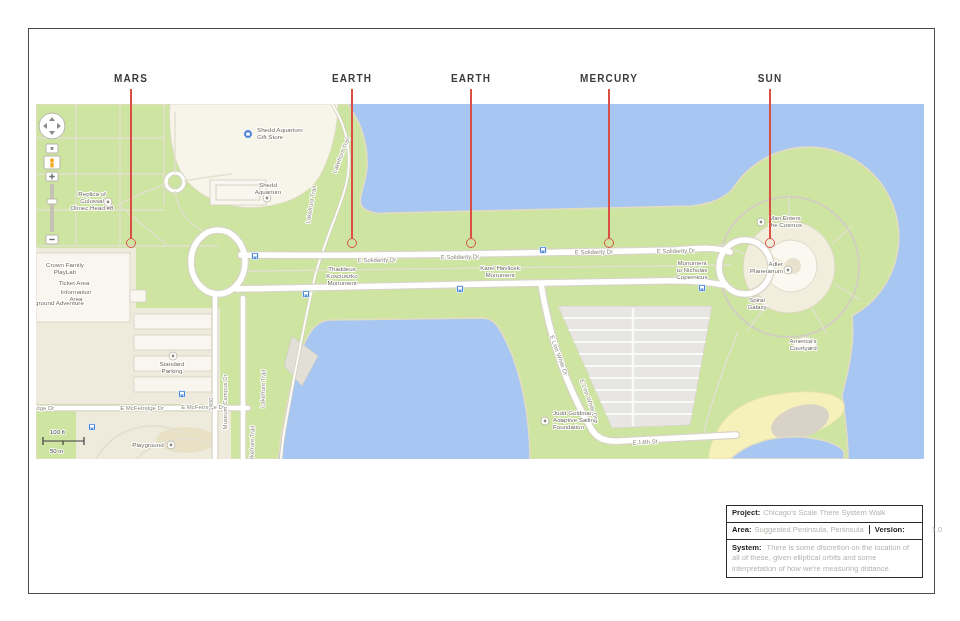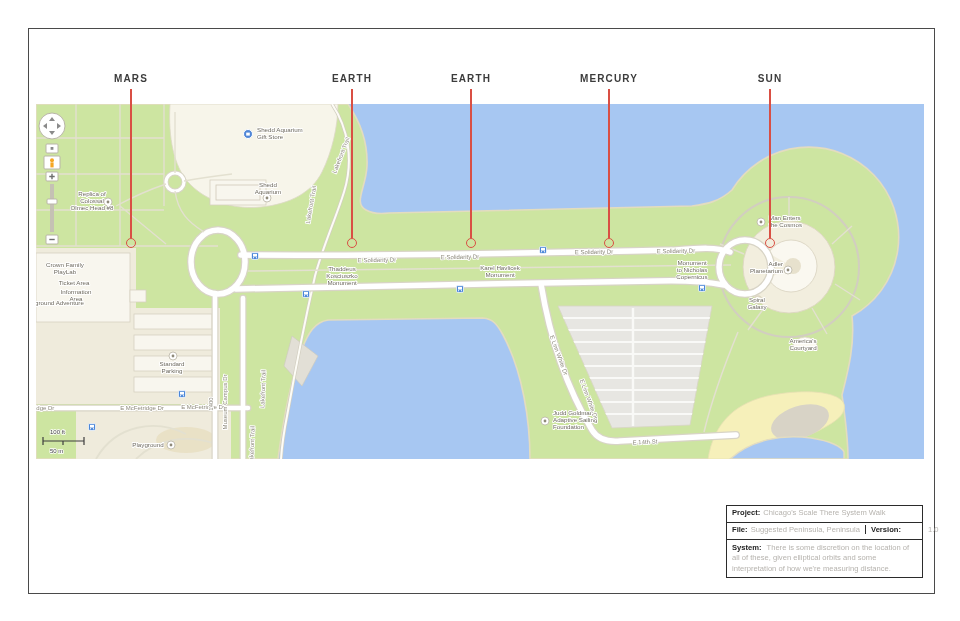--- a/index.html
+++ b/index.html
@@ -345,21 +345,21 @@
       <div class="ring"></div>
     </div>
   </div>
 
 <div class="tblock">
   <div class="trow">
     <span class="tlabel">Project:</span>
     <span class="tvalue">Chicago's Scale There System Walk</span>
   </div>
   <div class="trow">
-    <span class="tlabel">File:</span>
+    <span class="tlabel">Area:</span>
     <span class="tvalue">Suggested Peninsula, Peninsula</span>
     <span class="vcell">
       <span class="tlabel">Version:</span>
       <span class="tvalue">1.0</span>
     </span>
   </div>
   <div class="trow notes">
     <span class="tlabel">System:</span>
     <span class="tvalue">There is some discretion on the location of all of these, given elliptical orbits and some interpretation of how we're measuring distance.</span>
   </div>

